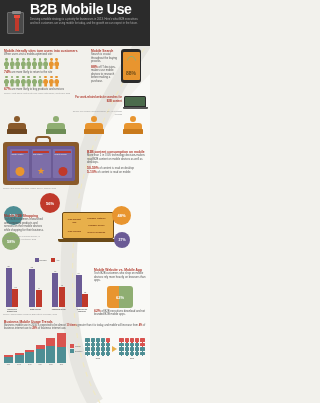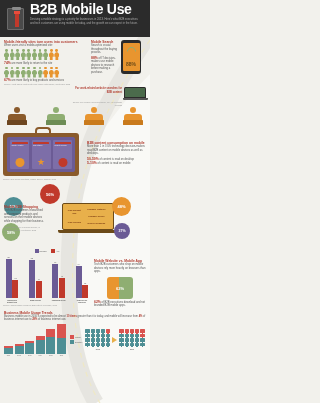--- a/index.html
+++ b/index.html
@@ -11,21 +11,21 @@
     overflow:hidden;
     color:#3a3a3a;
   }
   .page { position:relative; width:150px; height:403px; overflow:hidden; background:#f2f1ec; }
 
   
   .road { position:absolute; left:0; top:34px; width:150px; height:369px; overflow:hidden; z-index:0; }
   .road svg { display:block; }
 
   
-  .header { position:relative; z-index:3; height:37px; background:#2b2b2b; display:flex; align-items:stretch; }
+  .header { position:relative; z-index:3; height:46px; background:#2b2b2b; display:flex; align-items:stretch; }
   .hdr-icon { width:30px; display:flex; align-items:center; justify-content:center; }
   .clipboard { width:17px; height:22px; background:#4a4a4a; border:1px solid #6a6a6a; border-radius:1px; position:relative; }
   .clipboard:before { content:""; position:absolute; left:4px; top:-2px; width:9px; height:3px; background:#8b8b8b; border-radius:1px; }
   .tie { position:absolute; left:7px; top:4px; width:4px; height:14px; background:#c0392b; }
   .tie:after { content:""; position:absolute; left:-1px; top:-2px; width:6px; height:3px; background:#e74c3c; }
   .hdr-text { flex:1; padding:2px 4px 2px 0; }
   .hdr-title { color:#ffffff; font-size:14px; font-weight:bold; line-height:15px; letter-spacing:-0.3px; }
   .hdr-sub { color:#a9a9a9; font-size:2.7px; line-height:3.6px; margin-top:1px; padding-right:4px; }
 
   

